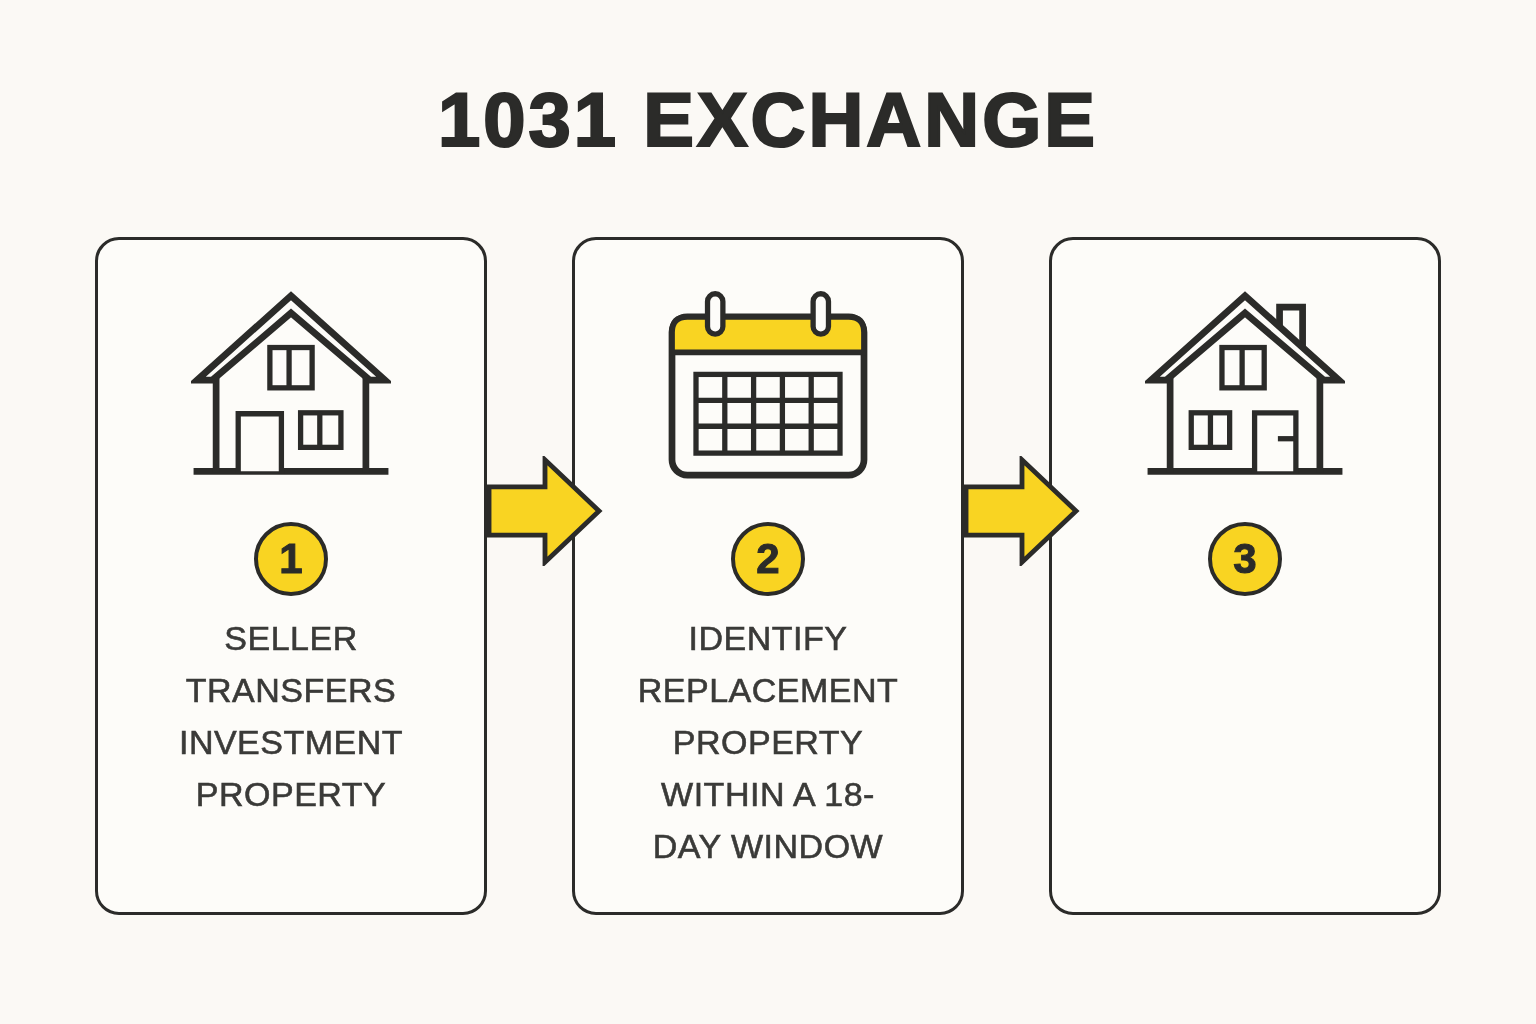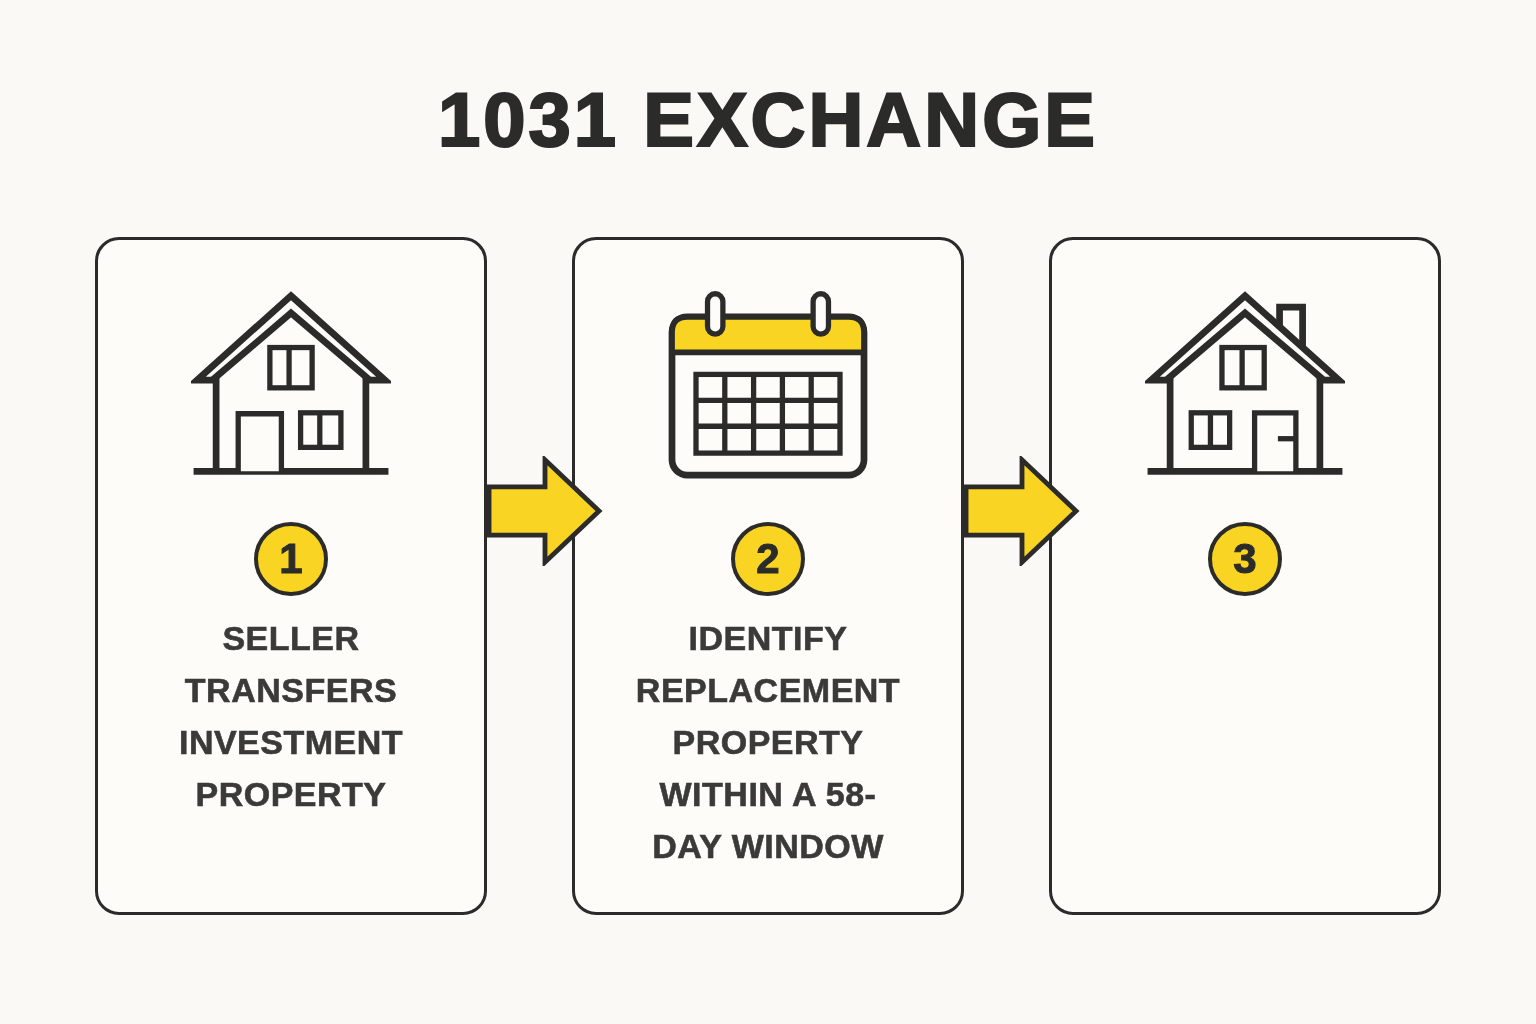--- a/index.html
+++ b/index.html
@@ -49,21 +49,21 @@
   }
   .badge span{
     font-size:42px;font-weight:700;color:var(--ink);
     -webkit-text-stroke:1px var(--ink);
     line-height:1;
   }
   .step-label{
     margin-top:16px;
     text-align:center;
     white-space:pre-line;
-    font-size:34px;line-height:52px;font-weight:700;
+    font-size:34px;line-height:52px;font-weight:400;
     color:var(--text);
     letter-spacing:.5px;
     -webkit-text-stroke:.6px var(--text);
   }
   .card:nth-child(3) .step-label{font-size:31px;line-height:50px;}
   .arrow{position:absolute;width:116px;height:110px;z-index:3;}
   .arrow-1{left:487px;top:456px;}
   .arrow-2{left:964px;top:456px;}
   .stroke{fill:none;stroke:var(--ink);stroke-width:7;stroke-linecap:square;stroke-linejoin:miter;}
   .stroke-thin{fill:none;stroke:var(--ink);stroke-width:5.5;stroke-linecap:square;}
@@ -117,21 +117,21 @@
           <line class="stroke-thin" x1="31" y1="117" x2="179" y2="117"></line>
           <line class="stroke-thin" x1="31" y1="144" x2="179" y2="144"></line>
         </svg>
       </div>
       <div class="badge">
         <span>2</span>
       </div>
       <p class="step-label">IDENTIFY
 REPLACEMENT
 PROPERTY
-WITHIN A 58-
+WITHIN A 18-
 DAY WINDOW</p>
     </section>
 
     <section class="card">
       <div class="icon-wrap">
         <svg width="200" height="192" viewBox="0 0 204 200">
           <path class="stroke fill-white" d="M138,50 V20 H162 V62"></path>
           <line class="stroke" x1="4" y1="191" x2="200" y2="191"></line>
           <line class="stroke" x1="24" y1="93" x2="24" y2="189"></line>
           <line class="stroke" x1="180" y1="93" x2="180" y2="189"></line>

